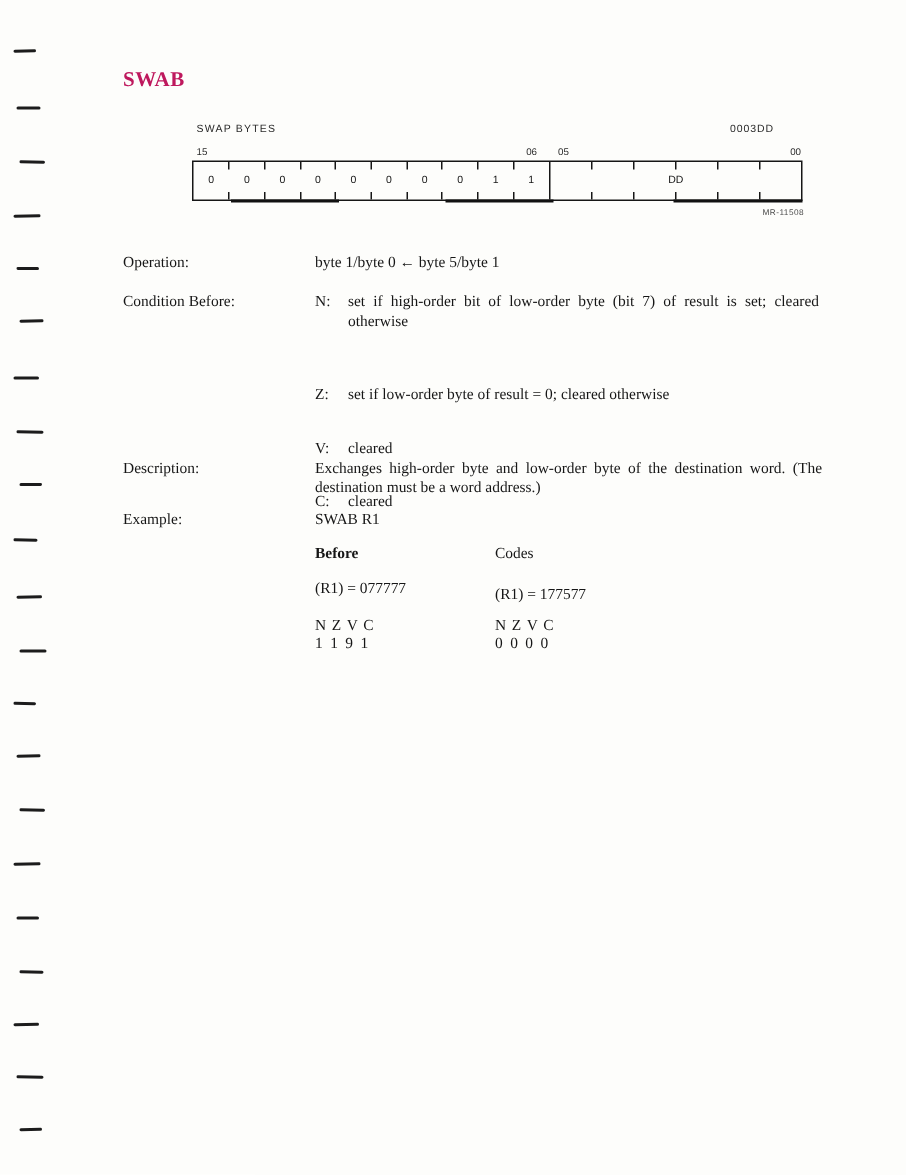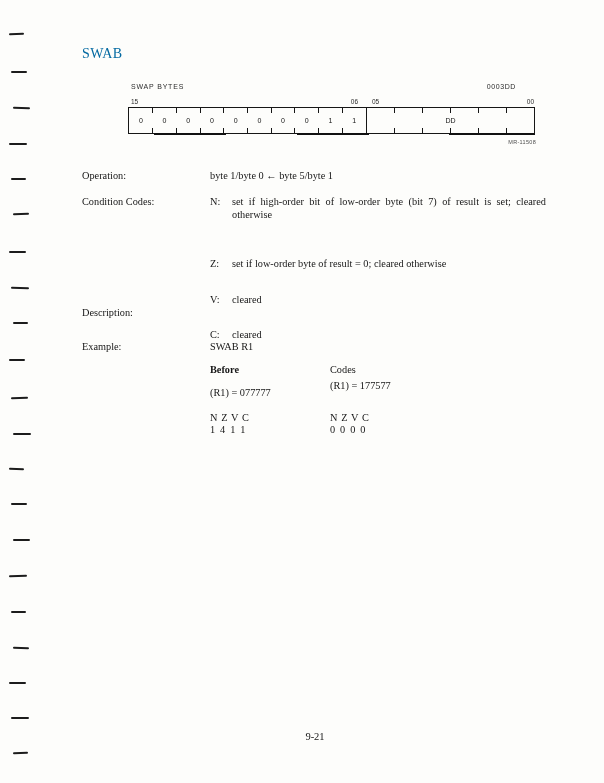--- a/index.html
+++ b/index.html
@@ -15,21 +15,21 @@
 
   
   .mark {
     position:absolute; height:2px; background:#1c1c1c;
     border-radius:1px;
   }
 
   
   .doc-title {
     position:absolute; left:82px; top:46px;
-    font-size:14px; font-weight:normal; letter-spacing:0.4px; color:#0369a1;
+    font-size:14px; font-weight:bold; letter-spacing:0.4px; color:#be185d;
   }
 
   
   .diagram-caption {
     position:absolute; left:131px; top:83px;
     font-family:"Liberation Sans", sans-serif; font-size:7px;
     letter-spacing:0.8px; color:#2b2b2b;
   }
   .opcode {
     position:absolute; left:438px; top:83px; width:78px; text-align:right;
@@ -165,21 +165,21 @@
     <div class="thickseg seg1"></div>
     <div class="thickseg seg2"></div>
     <div class="thickseg seg3"></div>
   </div>
 
   <div class="figref">MR-11508</div>
 
   <div class="txt row-label" style="top:169px;">Operation:</div>
   <div class="txt content" style="top:169px;">byte 1/byte 0 ← byte 5/byte 1</div>
 
-  <div class="txt row-label" style="top:195px;">Condition Codes:</div>
+  <div class="txt row-label" style="top:195px;">Condition Before:</div>
 
   <div class="txt content cond-item" style="top:195px;">
     <span class="cond-flag">N:</span>
     <div class="justify">set if high-order bit of low-order byte (bit 7) of result is set; cleared otherwise</div>
   </div>
 
   <div class="txt content cond-item" style="top:231px;">
     <span class="cond-flag">Z:</span>
     <div>set if low-order byte of result = 0; cleared otherwise</div>
   </div>
@@ -188,31 +188,31 @@
     <span class="cond-flag">V:</span>
     <div>cleared</div>
   </div>
 
   <div class="txt content cond-item" style="top:276px;">
     <span class="cond-flag">C:</span>
     <div>cleared</div>
   </div>
 
   <div class="txt row-label" style="top:306px;">Description:</div>
+  <div class="txt content desc-text" style="top:306px;">Exchanges high-order byte and low-order byte of the destination word. (The destination must be a word address.)</div>
 
   <div class="txt row-label" style="top:340px;">Example:</div>
   <div class="txt content" style="top:340px;">SWAB R1</div>
 
   <div class="txt content" style="top:363px;font-weight:bold;">Before</div>
   <div class="txt content col-after" style="top:363px;">Codes</div>
 
   <div class="txt content" style="top:386px;">(R1) = 077777</div>
-  <div class="txt content col-after" style="top:379px;">(R1) = 177577</div>
+  <div class="txt content col-after" style="top:390px;">(R1) = 177577</div>
 
   <div class="txt content" style="top:411px; letter-spacing:0.6px;">N Z V C</div>
   <div class="txt content col-after" style="top:411px; letter-spacing:0.6px;">N Z V C</div>
 
-  <div class="txt content" style="top:423px; letter-spacing:1.2px;">1 4 1 1</div>
+  <div class="txt content" style="top:423px; letter-spacing:1.2px;">1 1 9 1</div>
   <div class="txt content col-after" style="top:423px; letter-spacing:1.2px;">0 0 0 0</div>
 
-  <div class="pageno">9-21</div>
 
 </div>
 
 </body></html>

